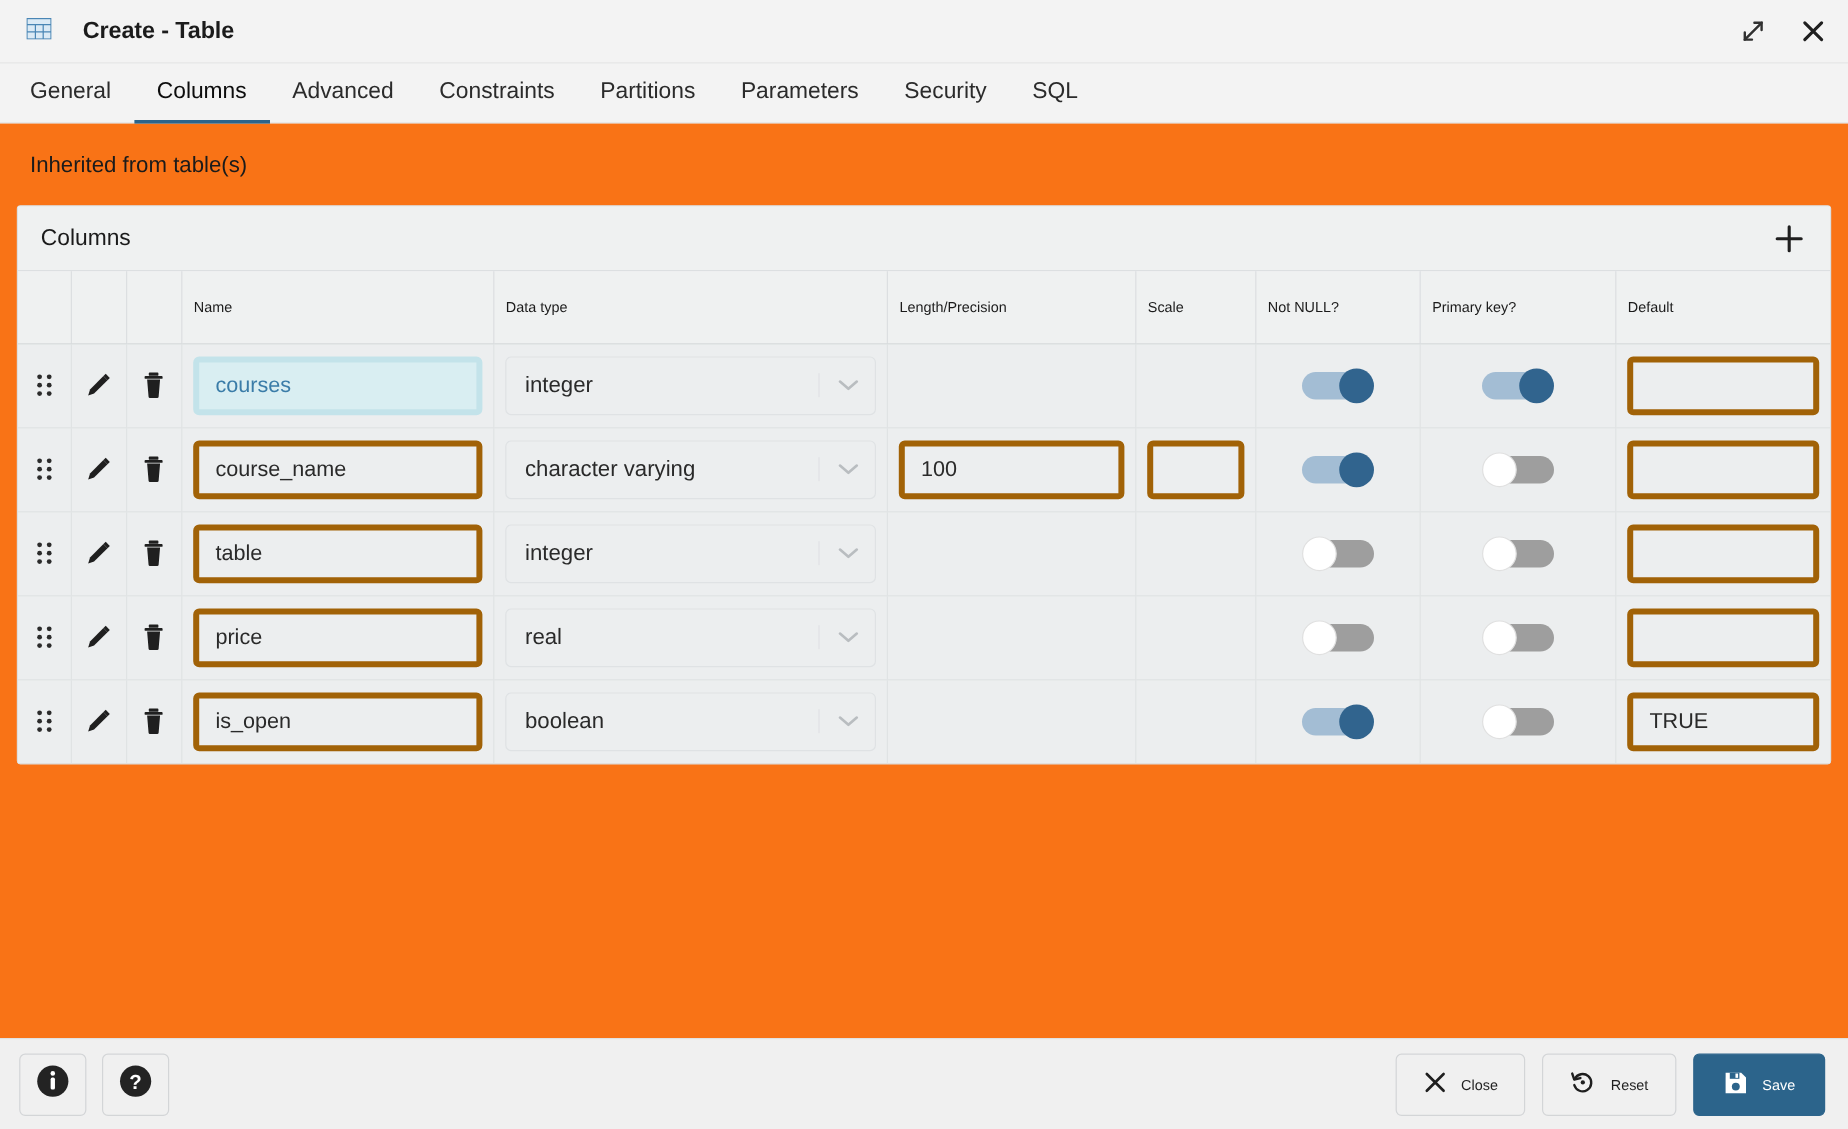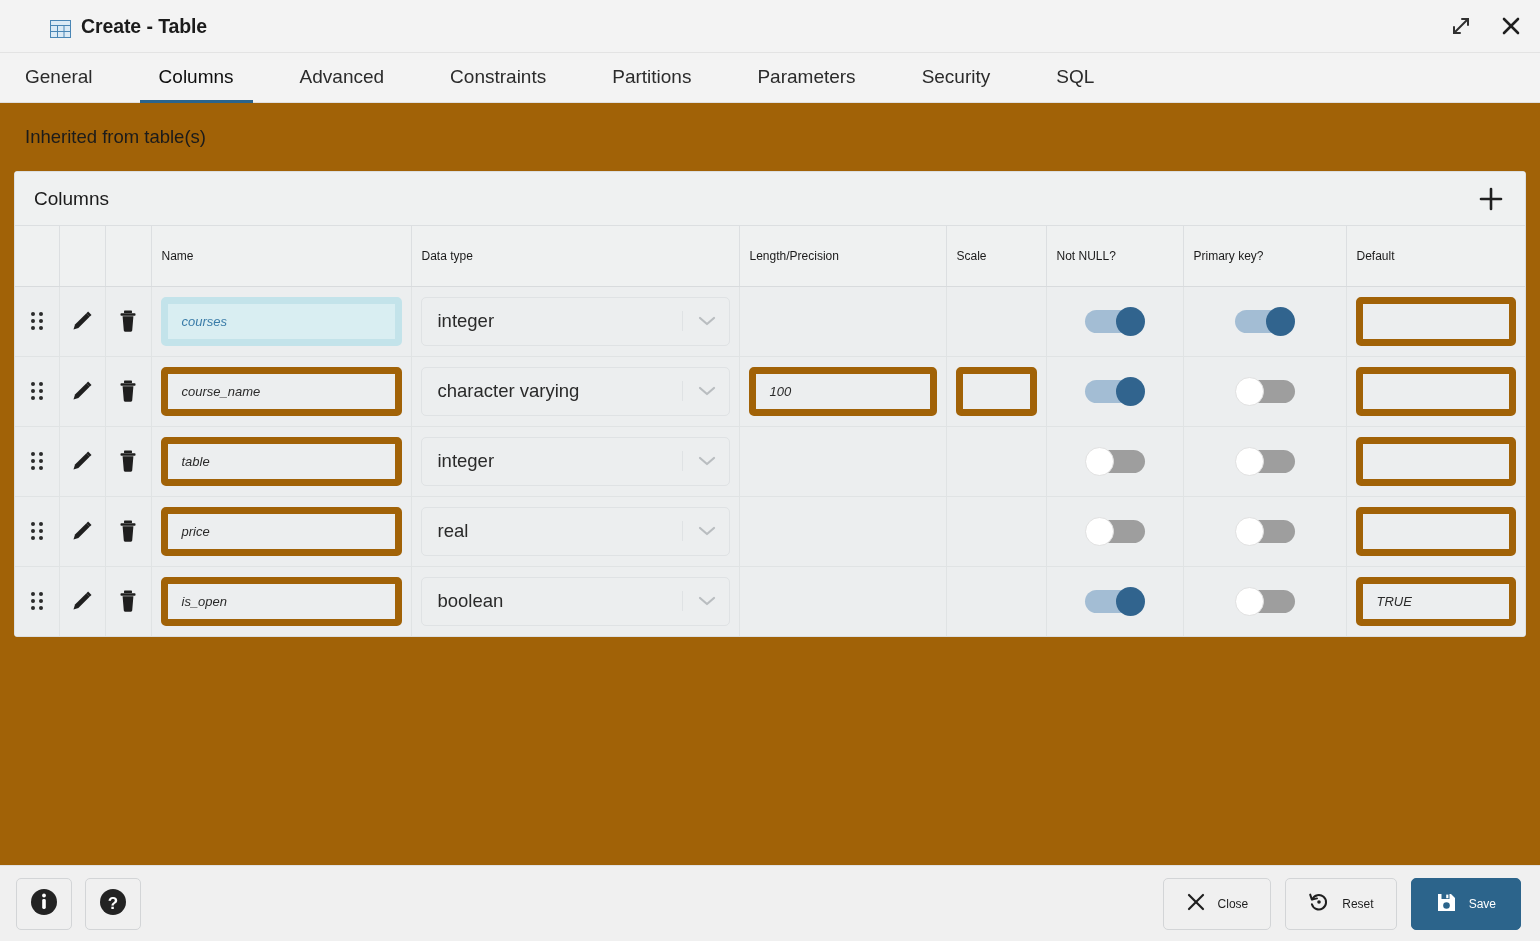--- a/index.html
+++ b/index.html
@@ -18,60 +18,59 @@
 
   
   .titlebar {
     height: 53px;
     background: #f3f3f3;
     display: flex; align-items: center;
     padding: 0 17px 0 22px;
     border-bottom: 1px solid #e3e3e3;
     flex: 0 0 53px;
   }
-  .title-left { display: flex; align-items: flex-end; gap: 10px; margin-left: 28px; }
+  .title-left { display: flex; align-items: flex-start; gap: 26px; }
   .title-icon { width: 21px; height: 18px; display: block; }
   .title-text {
     font-size: 19.5px; font-weight: bold; color: #1b1b1b;
     letter-spacing: -0.1px;
   }
   .title-right { margin-left: auto; display: flex; align-items: center; gap: 26px; }
   .tb-btn {
     width: 24px; height: 24px;
     display: flex; align-items: center; justify-content: center;
     cursor: pointer; color: #303030;
   }
 
   
   .tabs {
     height: 50px;
     background: #f3f3f3;
     display: flex; align-items: stretch;
     padding: 0 6px;
     border-bottom: 1px solid #dfdfdf;
     flex: 0 0 50px;
-    gap: 28px;
   }
   .tab {
     display: flex; align-items: center;
     padding: 0 19px;
     font-size: 19px; color: #2b2b2b;
     cursor: pointer;
     border-bottom: 3px solid transparent;
     position: relative; top: 1px;
   }
   .tab.active {
     color: #0d0d0d;
     border-bottom-color: #2c648b;
   }
 
   
   .body-area {
     flex: 1 1 auto;
-    background: #a16207;
+    background: #f97316;
     padding: 0 14px;
     display: flex; flex-direction: column;
     overflow: hidden;
   }
 
   .inherit-row {
     display: flex; align-items: center;
     height: 68px;
     flex: 0 0 68px;
     padding-left: 11px;
@@ -148,27 +147,26 @@
 
   .icon-cell { text-align: center; padding: 0; }
   .icon-wrap {
     display: flex; align-items: center; justify-content: center;
     height: 100%; cursor: pointer; color: #222;
   }
 
   .field {
     height: 49px;
     background: #eceeef;
-    border: 7px solid #a16207;
+    border: 5px solid #a16207;
     border-radius: 5px;
     display: flex; align-items: center;
     padding: 0 14px;
-    font-size: 13px; color: #2a2a2a;
+    font-size: 18px; color: #2a2a2a;
     width: 100%;
-    font-style: italic;
   }
   .field.focused {
     background: #d9eef2;
     border-color: #c3e3ea;
     color: #3a7ca8;
   }
   .select-field {
     height: 49px;
     background: #eceeef;
     border: 1px solid #dfe2e4;

